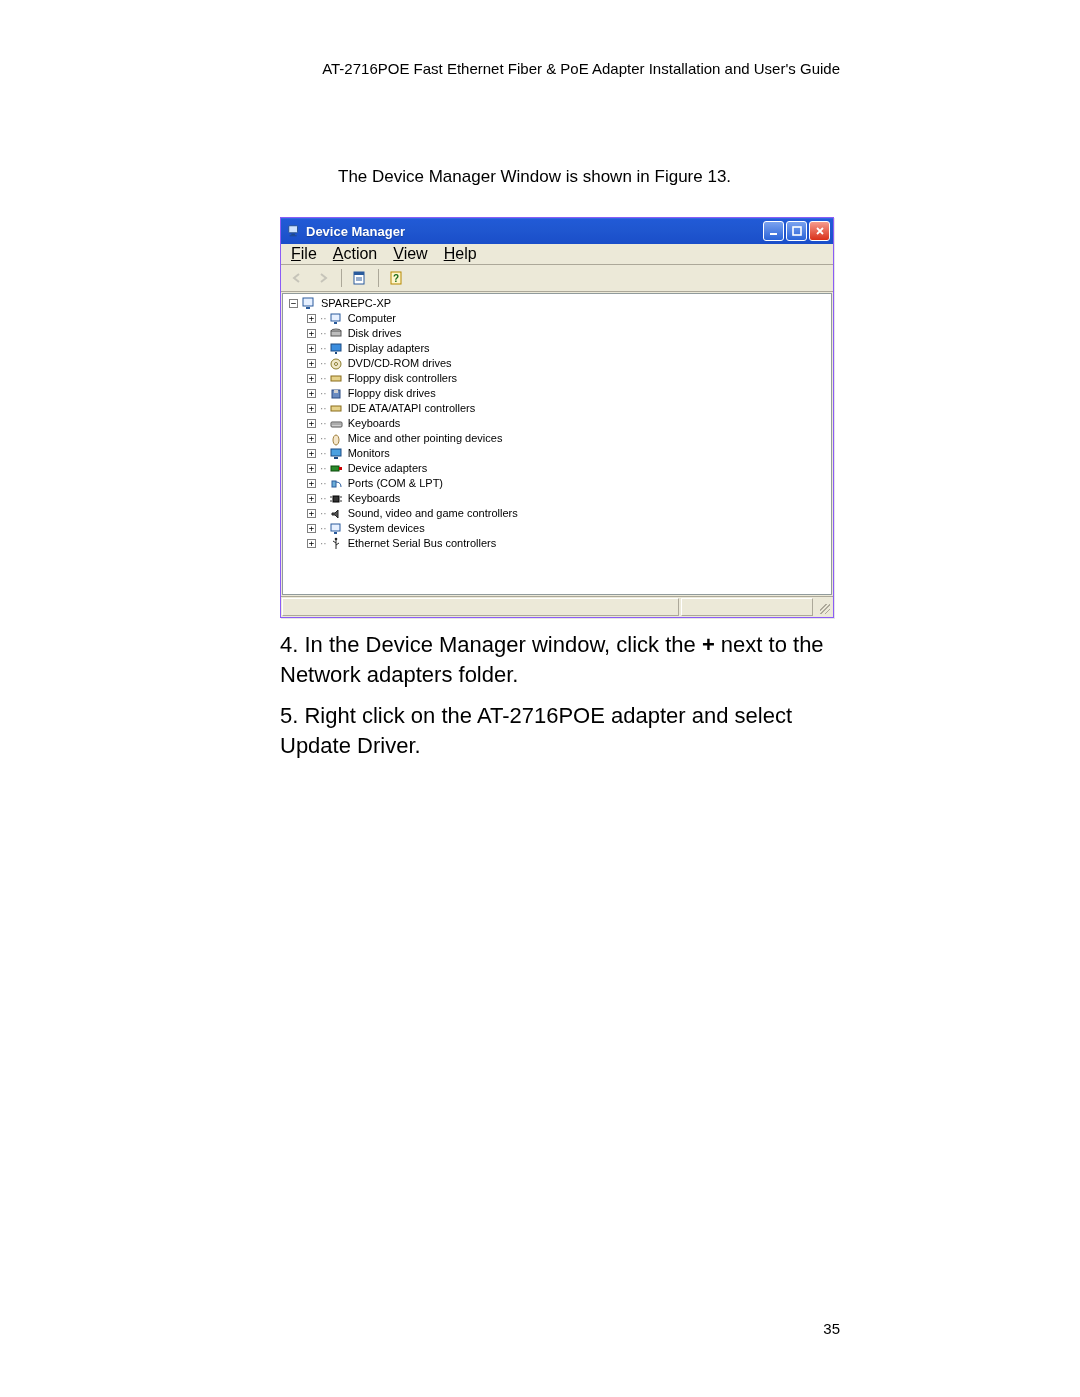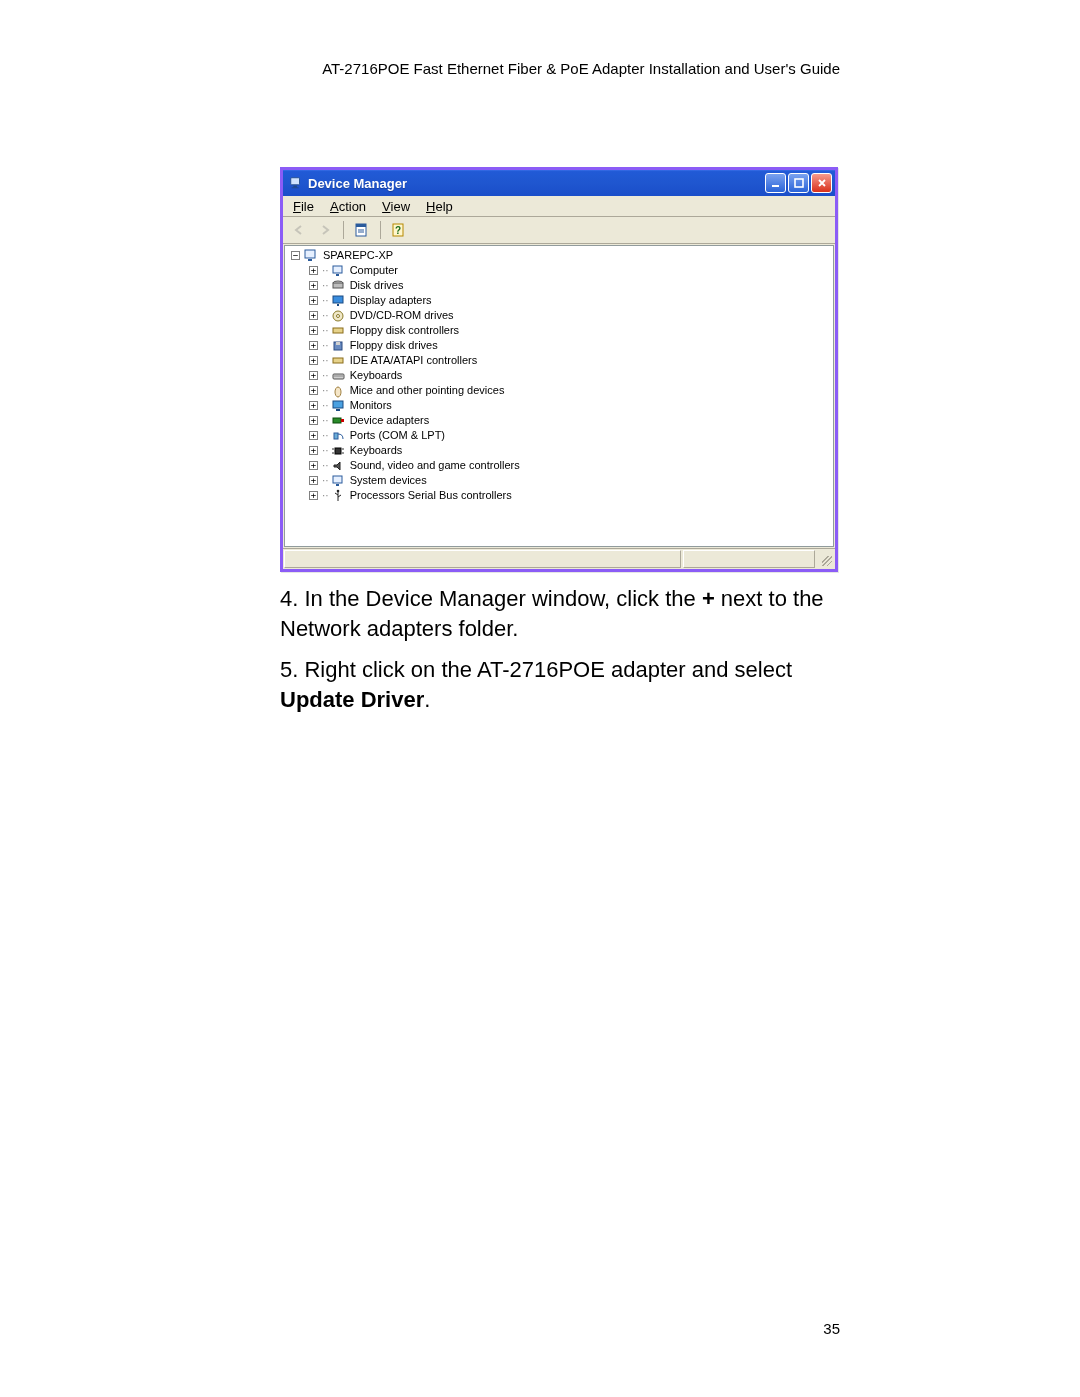--- a/index.html
+++ b/index.html
@@ -42,26 +42,26 @@
     margin: 18px 0 18px 48px;
     line-height: 1.35;
   }
   .page-num {
     position: absolute;
     bottom: 60px;
     right: 156px;
     font-size: 15px;
   }
   b.plus { font-weight: bold; }
-  b.bold { font-weight: bold; }
+  b.bold { font-weight: normal; }
 
   
   .dm-window {
     width: 552px;
-    border: 3px solid #8b5cf6;
+    border: 1px solid #8b5cf6;
     background: #ece9d8;
     font-family: Tahoma, Arial, sans-serif;
     box-shadow: 1px 1px 0 rgba(0,0,0,.1);
   }
   .dm-titlebar {
     height: 26px;
     background: linear-gradient(to bottom, #3a6ee7 0%, #215ad6 6%, #1f56cf 50%, #1a4ec9 100%);
     color: #fff;
     display: flex;
     align-items: center;
@@ -93,21 +93,21 @@
   .dm-winbtn.close {
     background: linear-gradient(to bottom,#f69b8d,#d9301a);
   }
   .dm-menubar {
     background: #ece9d8;
     border-bottom: 1px solid #aca899;
     height: 20px;
     display: flex;
     align-items: center;
     padding-left: 2px;
-    font-size: 13px;
+    font-size: 16px;
   }
   .dm-menuitem {
     padding: 2px 8px;
     cursor: pointer;
   }
   .dm-menuitem u { text-decoration: underline; }
   .dm-toolbar {
     background: #ece9d8;
     border-bottom: 1px solid #aca899;
     height: 26px;
@@ -196,20 +196,21 @@
       linear-gradient(135deg, transparent 0 4px,#aca899 4px 5px,transparent 5px 7px,#aca899 7px 8px,transparent 8px 10px,#aca899 10px 11px,transparent 11px);
   }
 </style>
 </head>
 <body>
 
 <div class="page">
 
   <div class="header-line">AT-2716POE Fast Ethernet Fiber &amp; PoE Adapter Installation and User's Guide</div>
 
+  <p class="intro">The Device Manager Window is shown in Figure 13.</p>
 
   <div class="dm-window">
 
     <div class="dm-titlebar">
       <span class="dm-title-icon">
         <svg width="14" height="14" viewBox="0 0 16 16">
           <rect x="2" y="2" width="10" height="8" rx="1" fill="#cfe3ff" stroke="#204a87"></rect>
           <rect x="5" y="11" width="4" height="2" fill="#204a87"></rect>
           <rect x="3" y="13" width="8" height="1" fill="#204a87"></rect>
         </svg>
@@ -448,21 +449,21 @@
       </div>
       <div class="tree-row depth1">
         <span class="exp">+</span>
           <span class="dots">··</span>
         <span class="node-icon">
             <svg width="16" height="14">
               <path d="M7 12 L7 3 M7 6 L4 4 M7 8 L10 6" stroke="#222" fill="none"></path>
               <circle cx="7" cy="2" r="1.3" fill="#222"></circle>
             </svg>
           </span>
-        <span>Processors Serial Bus controllers</span>
+        <span>Ethernet Serial Bus controllers</span>
       </div>
     </div>
 
     <div class="dm-statusbar">
       <div class="dm-status-cell"></div>
       <div class="dm-status-cell small"></div>
       <div class="dm-status-grip"></div>
     </div>
   </div>
 

